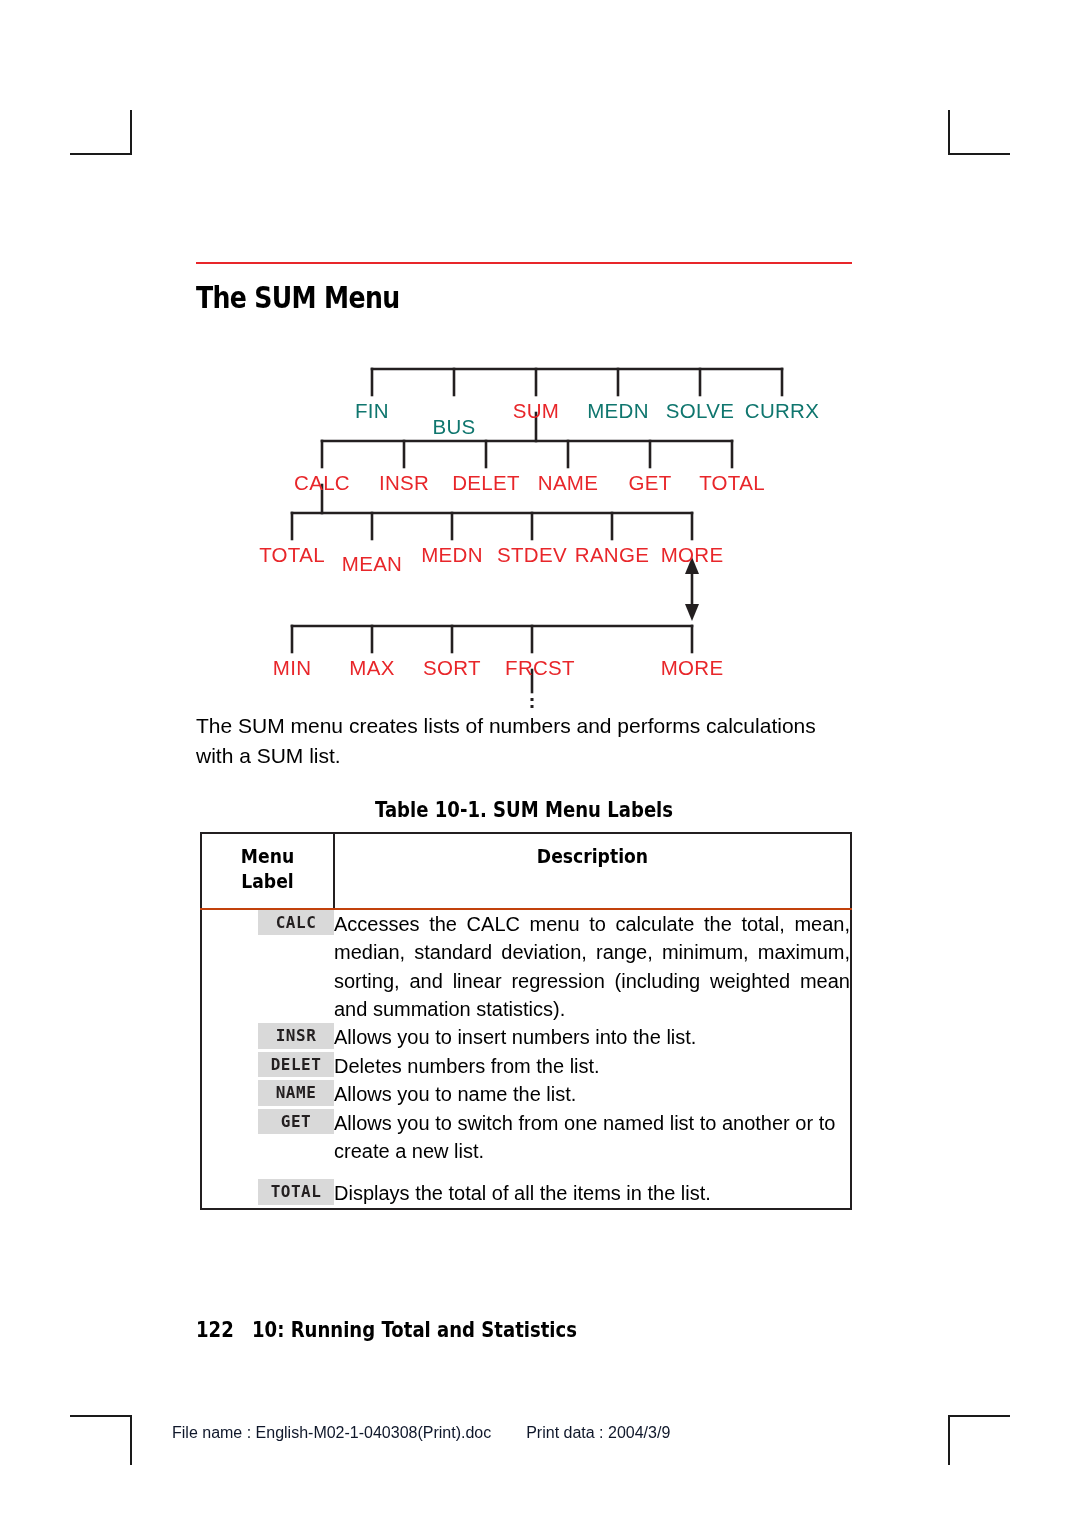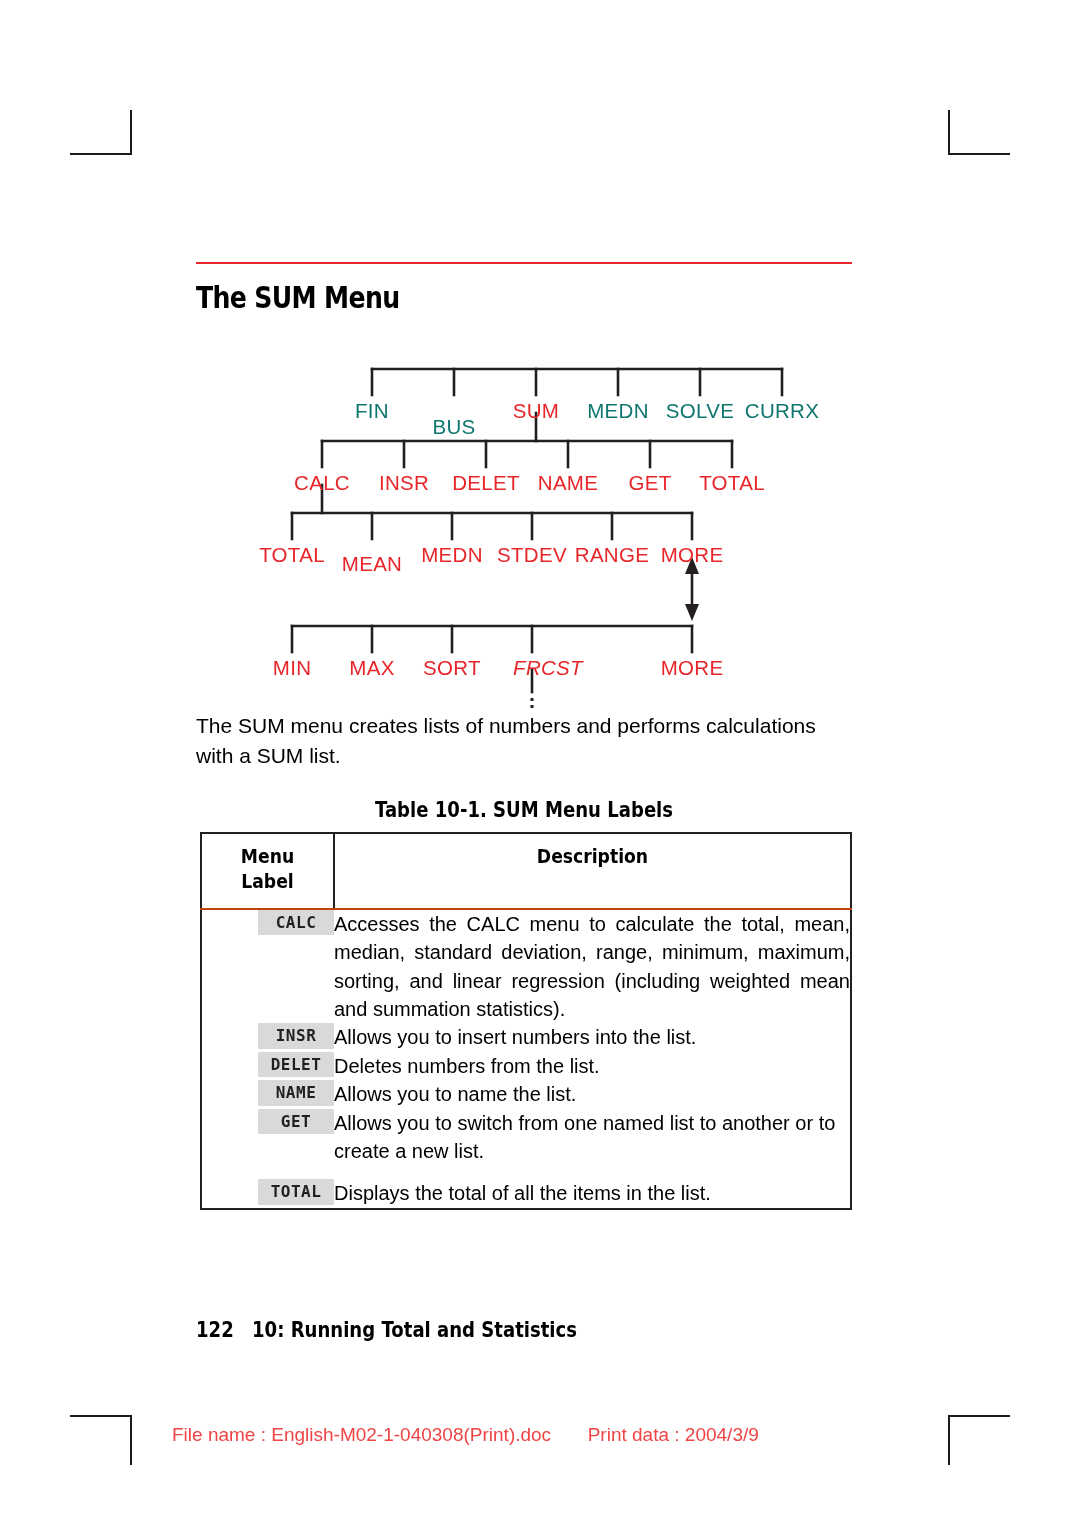--- a/index.html
+++ b/index.html
@@ -179,23 +179,23 @@
     transform-origin: left center;
     white-space: nowrap;
   }
   .page-footer .pg-num { margin-right: 14px; }
 
   .print-info {
     position: absolute;
     left: 172px;
     top: 1424px;
     font-family: "Liberation Sans", sans-serif;
-    font-size: 19px;
+    font-size: 16px;
     white-space: nowrap;
-    color: #ef4444;
+    color: #0f172a;
   }
   .print-info .gap { display: inline-block; width: 26px; }
 </style>
 </head>
 <body>
 
 <div class="cropmark cm-tl">
   <div class="h"></div>
   <div class="v"></div>
 </div>
@@ -288,21 +288,21 @@
     <span class="node red" style="left:96px;  top:184px;">TOTAL</span>
     <span class="node red" style="left:176px; top:193px;">MEAN</span>
     <span class="node red" style="left:256px; top:184px;">MEDN</span>
     <span class="node red" style="left:336px; top:184px;">STDEV</span>
     <span class="node red" style="left:416px; top:184px;">RANGE</span>
     <span class="node red" style="left:496px; top:184px;">MORE</span>
 
     <span class="node red" style="left:96px;  top:297px;">MIN</span>
     <span class="node red" style="left:176px; top:297px;">MAX</span>
     <span class="node red" style="left:256px; top:297px;">SORT</span>
-    <span class="node red" style="left:352px; top:297px;font-style:italic;">FRCST</span>
+    <span class="node red" style="left:344px; top:297px;">FRCST</span>
     <span class="node red" style="left:496px; top:297px;">MORE</span>
   </div>
 
   <p class="body-text">The SUM menu creates lists of numbers and performs calculations with a SUM list.</p>
 
   <div class="table-caption">Table 10-1. SUM Menu Labels</div>
 
   <table class="menu-table">
     <colgroup>
       <col class="col-label">

